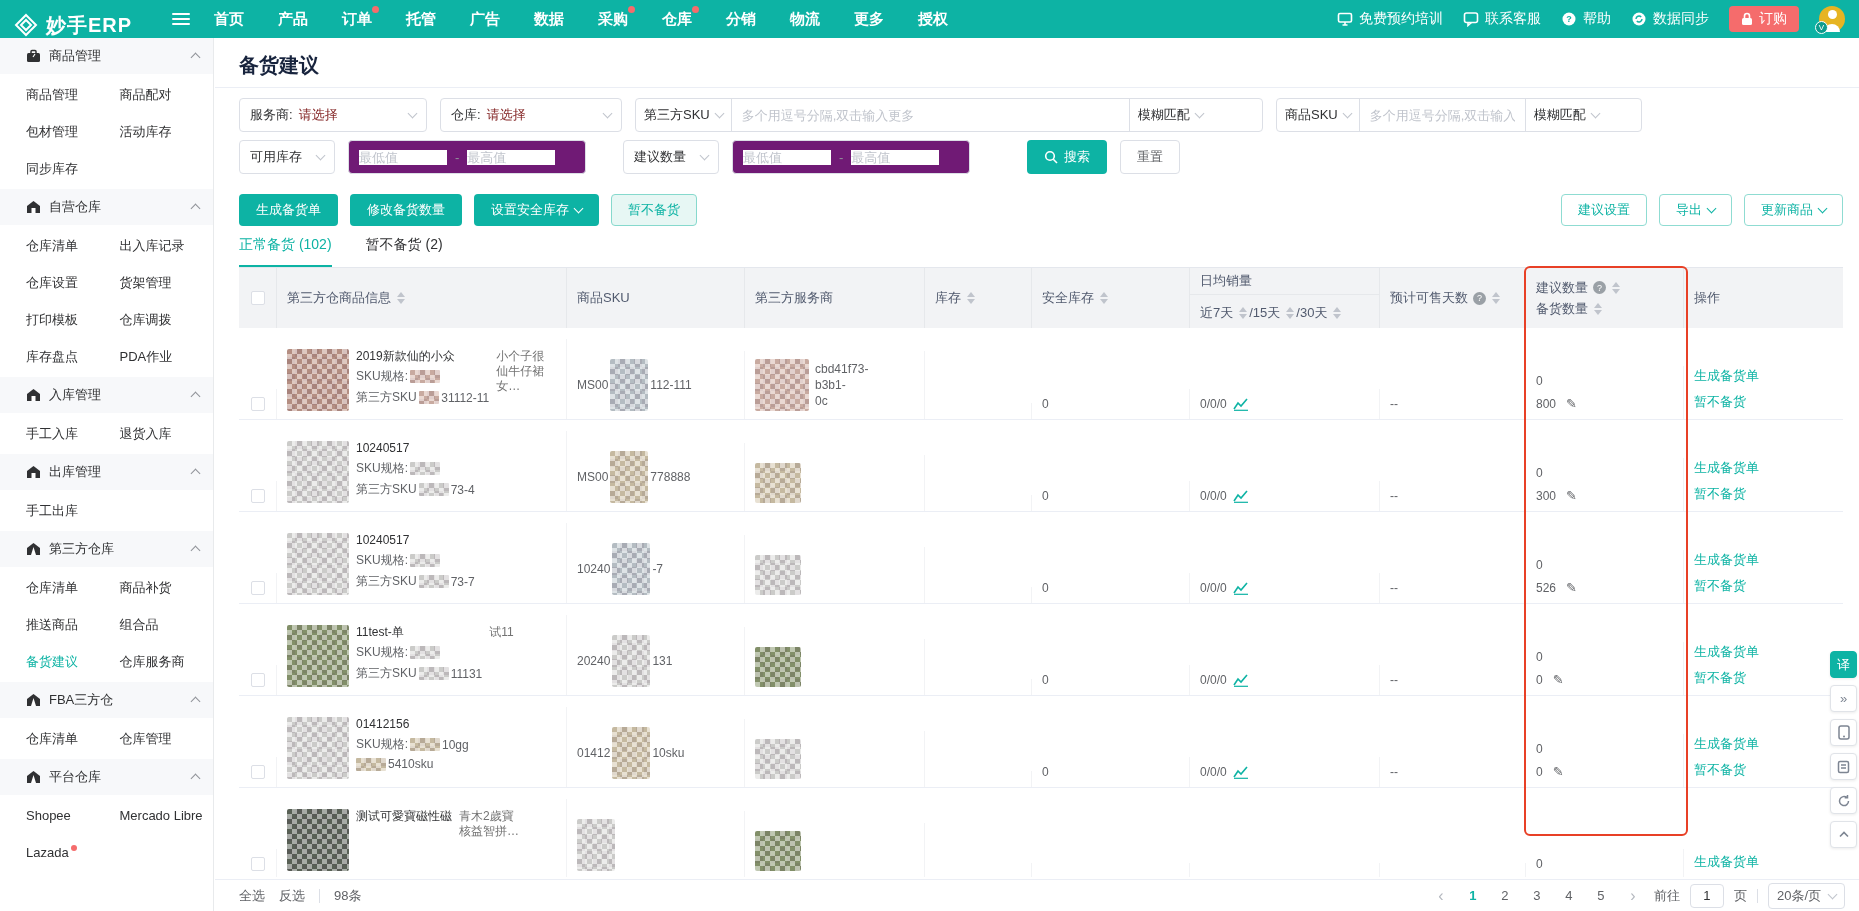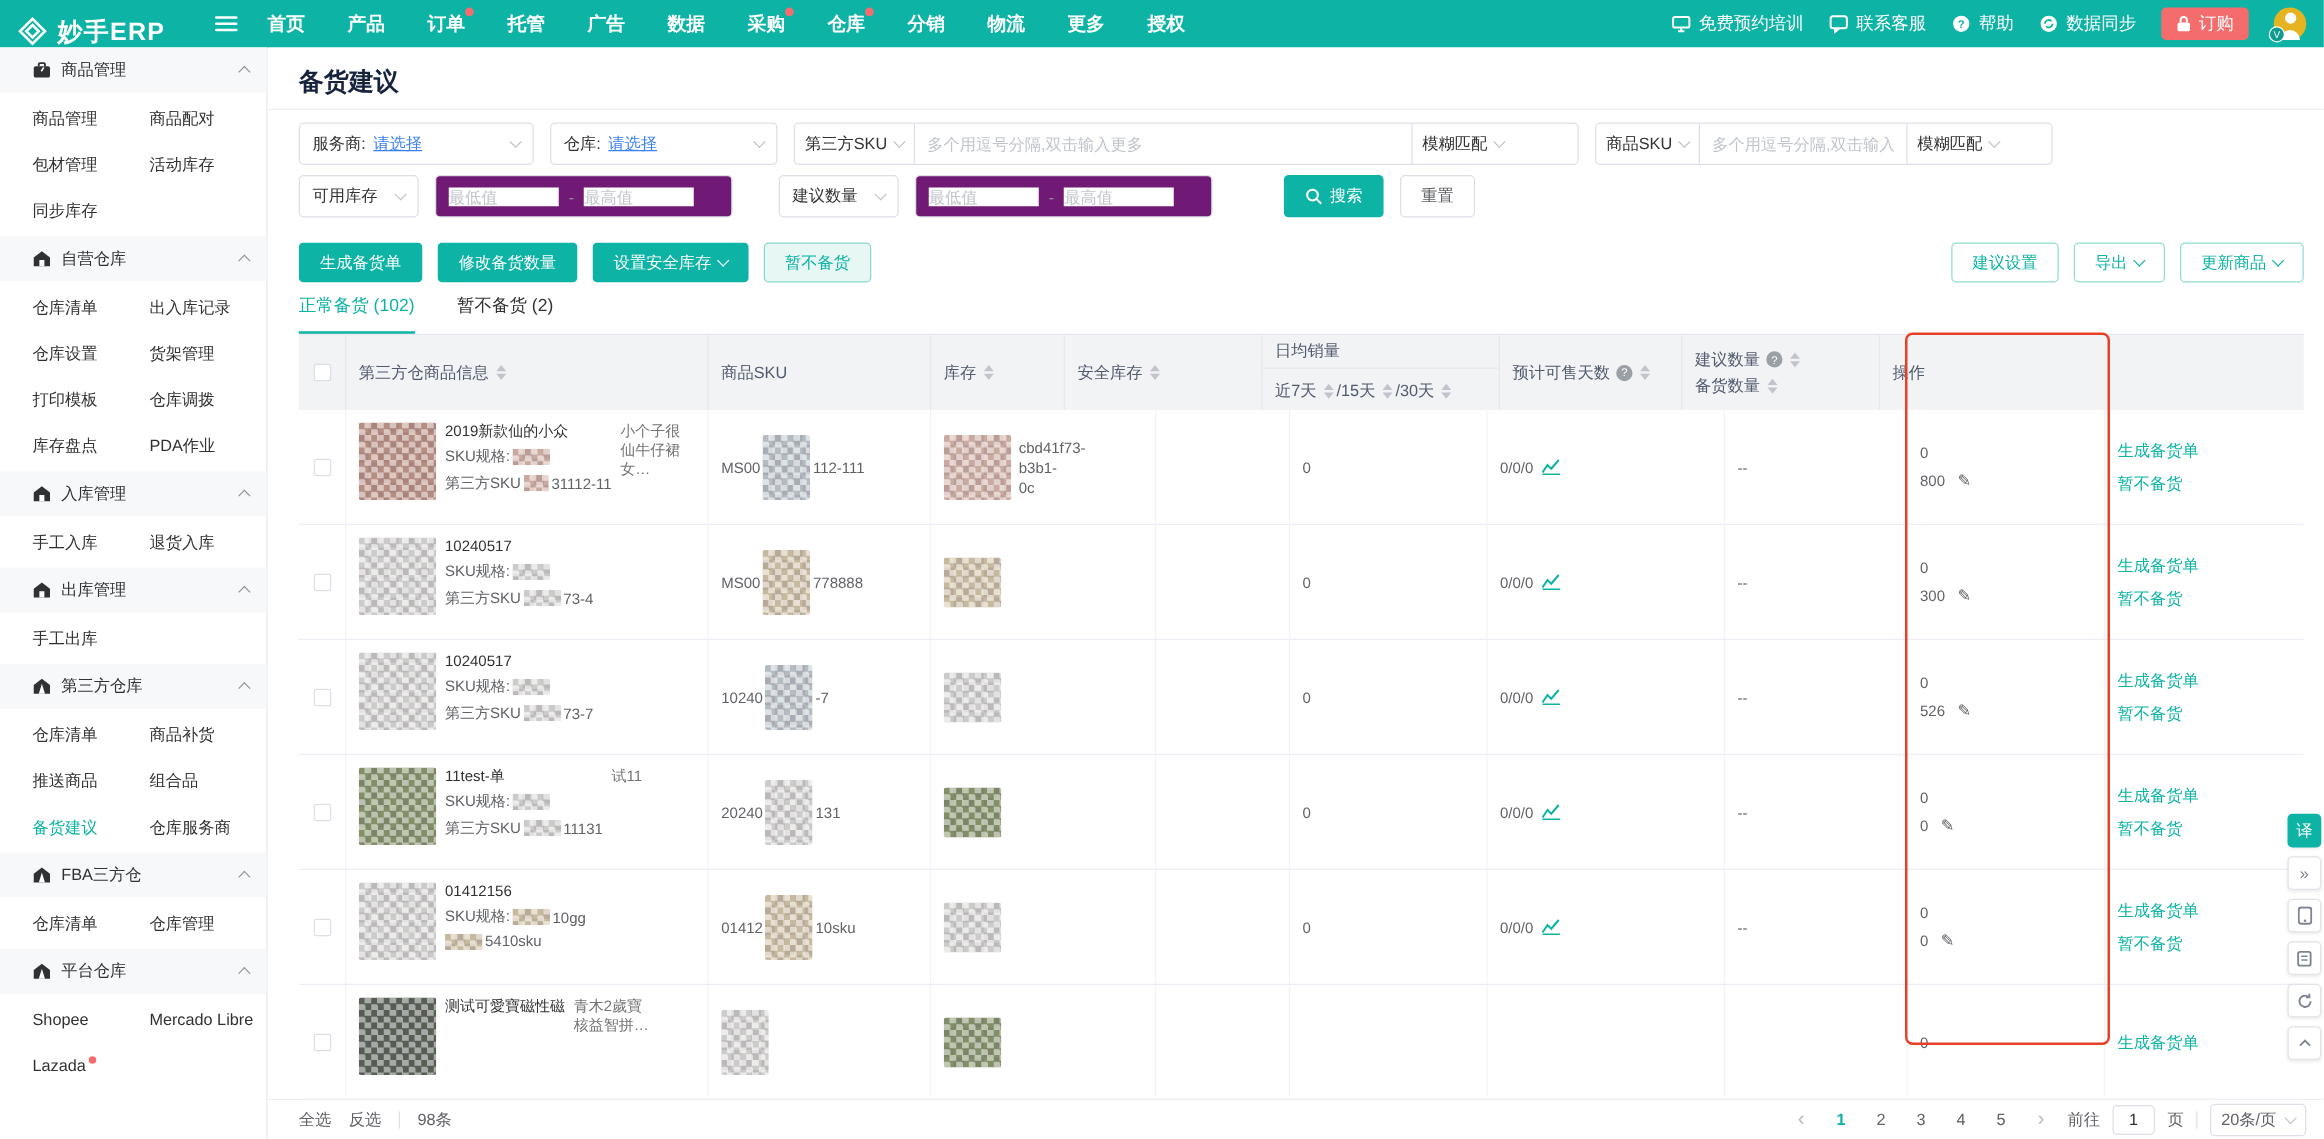--- a/index.html
+++ b/index.html
@@ -39,21 +39,21 @@
 
   
   .main { position:absolute; left:215px; top:38px; width:1644px; height:873px; background:#fff; }
   .page-header { height:50px; padding:14px 24px 0; border-bottom:1px solid #ebeef5; }
   .page-title { font-size:20px; font-weight:bold; color:#17233d; }
 
   .filters { padding:10px 24px 0; }
   .frow { display:flex; align-items:flex-end; gap:13px; height:34px; margin-bottom:8px; }
   .sel { border:1px solid #dcdfe6; border-radius:4px; height:34px; display:flex; align-items:center;
     padding:0 10px; gap:6px; background:#fff; cursor:pointer; white-space:nowrap; }
-  .sel .ph { color:#3b82f6;text-decoration:underline; }
+  .sel .ph { color:#7f1d1d; }
   .caret-dn { width:7px; height:7px; border-right:1.5px solid #c0c4cc; border-bottom:1.5px solid #c0c4cc;
     transform:rotate(45deg); margin:-3px 0 0 auto; flex:none; }
   .w-provider { width:188px; } .w-warehouse { width:182px; }
   .fgroup { display:flex; align-items:stretch; height:34px; border:1px solid #dcdfe6; border-radius:4px; overflow:hidden; background:#fff; }
   .fgroup .gsel { display:flex; align-items:center; gap:6px; padding:0 8px; cursor:pointer; white-space:nowrap; }
   .fgroup input { border:none; outline:none; border-left:1px solid #dcdfe6; padding:0 10px; font-size:13px; color:#303133; }
   .fgroup input::placeholder { color:#c0c4cc; }
   .fgroup .gmatch { display:flex; align-items:center; gap:6px; padding:0 8px; border-left:1px solid #dcdfe6; cursor:pointer; white-space:nowrap; }
   .range { border:1px solid #dcdfe6; border-radius:4px; height:34px; display:flex; align-items:center; padding:0 10px; gap:8px; background:#701a75; }
   .range input { border:none; outline:none; width:88px; font-size:13px; }
@@ -87,21 +87,21 @@
   .th-2line { flex-direction:column; align-items:flex-start; justify-content:center; gap:3px; }
   .th-2line .ln { display:flex; align-items:center; gap:2px; }
   .sort { display:inline-flex; flex-direction:column; gap:2px; margin-left:4px; }
   .sort .u { width:0; height:0; border-left:4px solid transparent; border-right:4px solid transparent; border-bottom:5px solid #c0c4cc; }
   .sort .d { width:0; height:0; border-left:4px solid transparent; border-right:4px solid transparent; border-top:5px solid #c0c4cc; }
   .qi { width:13px; height:13px; border-radius:50%; background:#9aa0a6; color:#fff; font-size:9px;
     display:inline-flex; align-items:center; justify-content:center; margin-left:3px; flex:none; }
   .cb { width:14px; height:14px; border:1px solid #dcdfe6; border-radius:2px; background:#fff; flex:none; cursor:pointer; }
 
   .tbody { height:549px; overflow:hidden; }
-  .trow { display:flex; height:92px; border-bottom:1px solid #ebeef5; }
+  .trow { display:flex; height:92px; border-bottom:1px solid #ebeef5;align-items:flex-end; }
   .td { border-right:1px solid #f2f3f5; padding:8px 10px; display:flex; align-items:center; font-size:12px; color:#606266; }
   .td:last-child { border-right:none; }
   .td-check { justify-content:center; }
   .td-prod { align-items:flex-start; gap:7px; padding-top:10px; }
   .thumb { width:62px; height:62px; border-radius:2px; flex:none; }
   .pinfo { display:flex; flex-direction:column; gap:4px; min-width:0; }
   .ptitle { color:#303133; line-height:1.25; max-width:112px; }
   .pline { color:#606266; white-space:nowrap; display:flex; align-items:center; gap:2px; }
   .pextra { width:64px; color:#737373; line-height:1.25; }
   .mspan { display:inline-block; width:30px; height:13px; border-radius:1px; }
@@ -484,20 +484,23 @@
       <div class="th w1">
           <span>第三方仓商品信息</span>
           <span class="sort">
             <i class="u"></i>
             <i class="d"></i>
           </span>
         </div>
       <div class="th w2">
           <span>商品SKU</span>
         </div>
+      <div class="th w3">
+          <span>第三方服务商</span>
+        </div>
       <div class="th w4">
           <span>库存</span>
           <span class="sort">
             <i class="u"></i>
             <i class="d"></i>
           </span>
         </div>
       <div class="th w5">
           <span>安全库存</span>
           <span class="sort">

